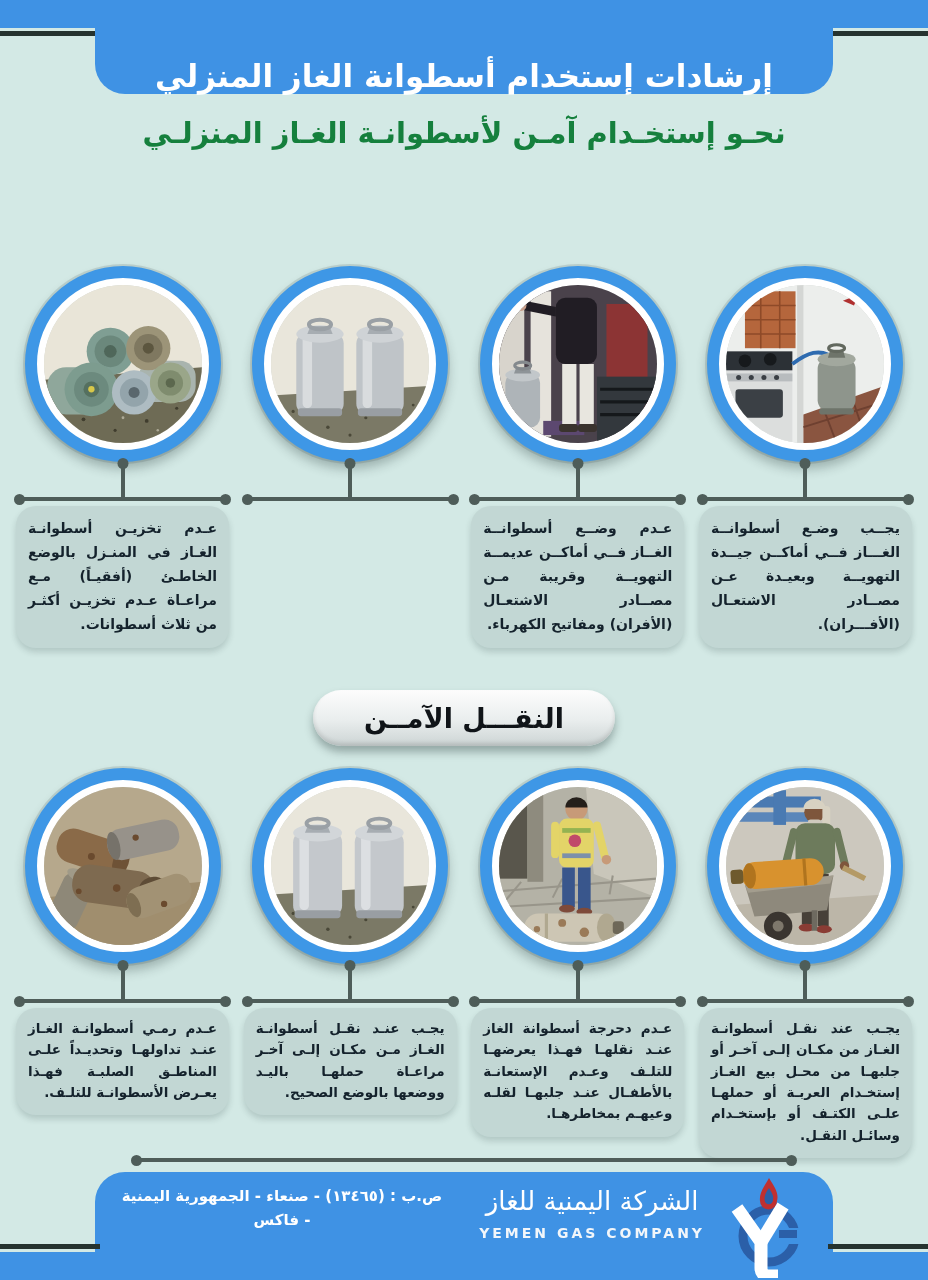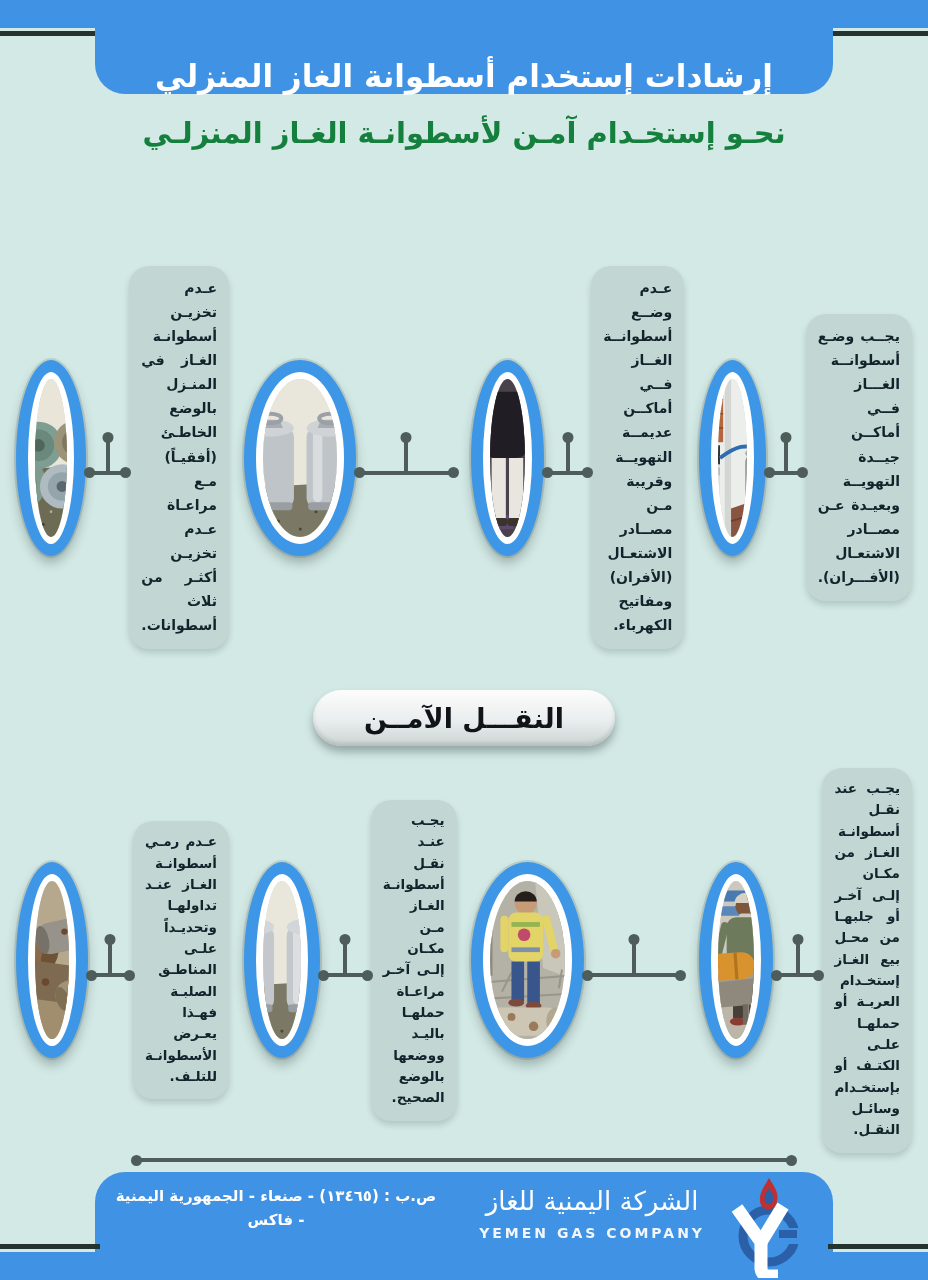--- a/index.html
+++ b/index.html
@@ -18,21 +18,21 @@
   
   .badge{position:absolute;left:50%;transform:translateX(-50%);width:302px;height:56px;
          background:linear-gradient(#fdfdfd,#e9eded 55%,#ccd4d4);border-radius:28px;
          box-shadow:0 6px 9px rgba(30,45,45,.35), inset 0 -3px 4px rgba(0,0,0,.12);
          display:flex;align-items:center;justify-content:center;}
   .badge span{font-size:27px;font-weight:bold;color:#101418;direction:rtl;}
   .badge.b1{top:186px;} .badge.b2{top:690px;}
   
   .row{position:absolute;left:16px;right:16px;display:flex;justify-content:space-between;}
   .row.r1{top:266px;} .row.r2{top:768px;}
-  .card{width:213px;display:flex;flex-direction:row;align-items:center;}
+  .card{width:213px;display:flex;flex-direction:column;align-items:center;}
   .circle{width:196px;height:196px;box-sizing:border-box;border:12px solid #3e97e6;
           background:#ffffff;padding:7px;border-radius:50%;
           box-shadow:0 7px 11px rgba(30,50,50,.30), 0 0 0 2px rgba(120,140,140,.25);}
   .photo{width:100%;height:100%;border-radius:50%;overflow:hidden;background:#cfd4d0;}
   .photo svg{display:block;width:100%;height:100%;}
   
   .connector{position:relative;width:100%;height:44px;}
   .dot{position:absolute;width:11px;height:11px;border-radius:50%;background:#4e5d59;}
   .connector .dot.top{top:-4px;left:50%;transform:translateX(-50%);}
   .connector .vline{position:absolute;top:2px;bottom:7px;left:50%;width:4px;
@@ -48,21 +48,21 @@
   
   .sep{position:absolute;top:1158px;left:135px;width:658px;height:4px;background:#4e5d59;}
   .sep .dot{top:-3.5px;} .sep .dot.l{left:-4px;} .sep .dot.r{right:-4px;}
   
   .footer-band{position:absolute;left:95px;right:95px;top:1172px;bottom:0;background:#3f92e4;
                border-radius:30px 30px 0 0;}
   .bottom-strip{position:absolute;left:0;width:100%;top:1252px;height:28px;background:#3f92e4;}
   .bedge-line{position:absolute;top:1244px;height:5px;background:#25332f;}
   .bedge-line.left{left:0;width:100px;} .bedge-line.right{right:0;width:100px;}
   .footer-content{position:absolute;left:95px;right:95px;top:1172px;height:108px;color:#fff;}
-  .f-address{position:absolute;left:16px;top:12px;width:330px;text-align:center;direction:rtl;}
+  .f-address{position:absolute;left:22px;top:12px;width:330px;text-align:center;direction:rtl;}
   .f-address div{font-size:15px;font-weight:bold;line-height:1.6;}
   .f-brand{position:absolute;right:128px;top:14px;text-align:center;}
   .f-brand .ar{font-size:26px;font-weight:normal;direction:rtl;}
   .f-brand .en{margin-top:9px;font-size:14px;font-weight:bold;letter-spacing:3px;color:#f2f6fa;}
   .f-logo{position:absolute;right:20px;top:6px;width:92px;height:100px;}
 </style>
 </head>
 <body>
 
 <div class="poster">
@@ -419,20 +419,23 @@
           </svg>
         </div>
       </div>
       <div class="connector">
         <span class="dot top"></span>
           <span class="vline"></span>
         <div class="hline"></div>
           <span class="dot l"></span>
           <span class="dot r"></span>
       </div>
+      <div class="tbox">
+        <p>عـدم دحرجة أسطوانة الغاز عنـد نقلهـا فهـذا يعرضهـا للتلـف وعـدم الإستعانـة بالأطفـال عنـد جلبهـا لقلـه وعيهـم بمخاطرهـا.</p>
+      </div>
     </div>
 
     <div class="card">
       <div class="circle">
         <div class="photo">
           <svg viewBox="0 0 100 100" preserveAspectRatio="xMidYMid slice">
             <rect width="100" height="100" fill="#ccc8be"></rect>
             <rect x="0" y="6" width="60" height="7" fill="#4a7ab2"></rect>
             <rect x="8" y="16" width="44" height="6" fill="#5a86ba"></rect>
             <rect x="30" y="2" width="8" height="22" fill="#4a7ab2"></rect>

